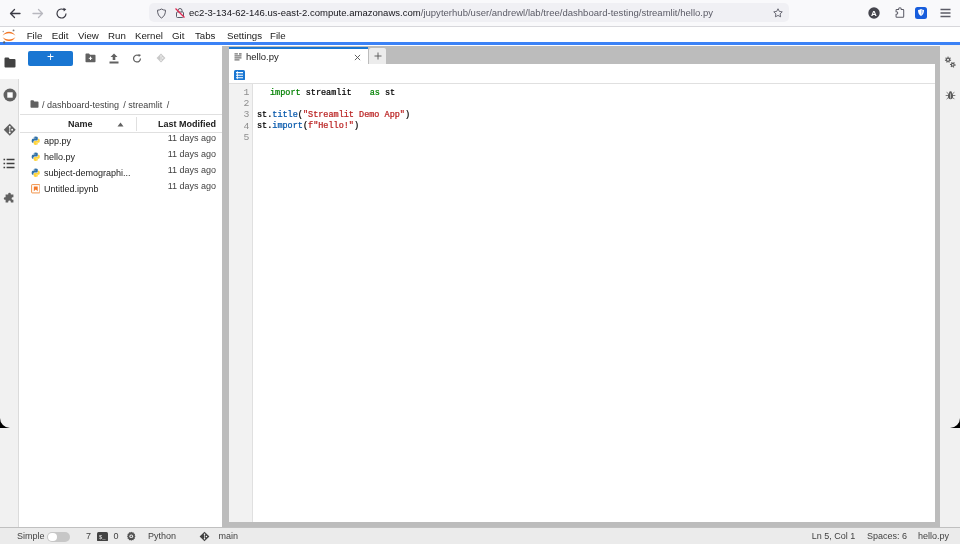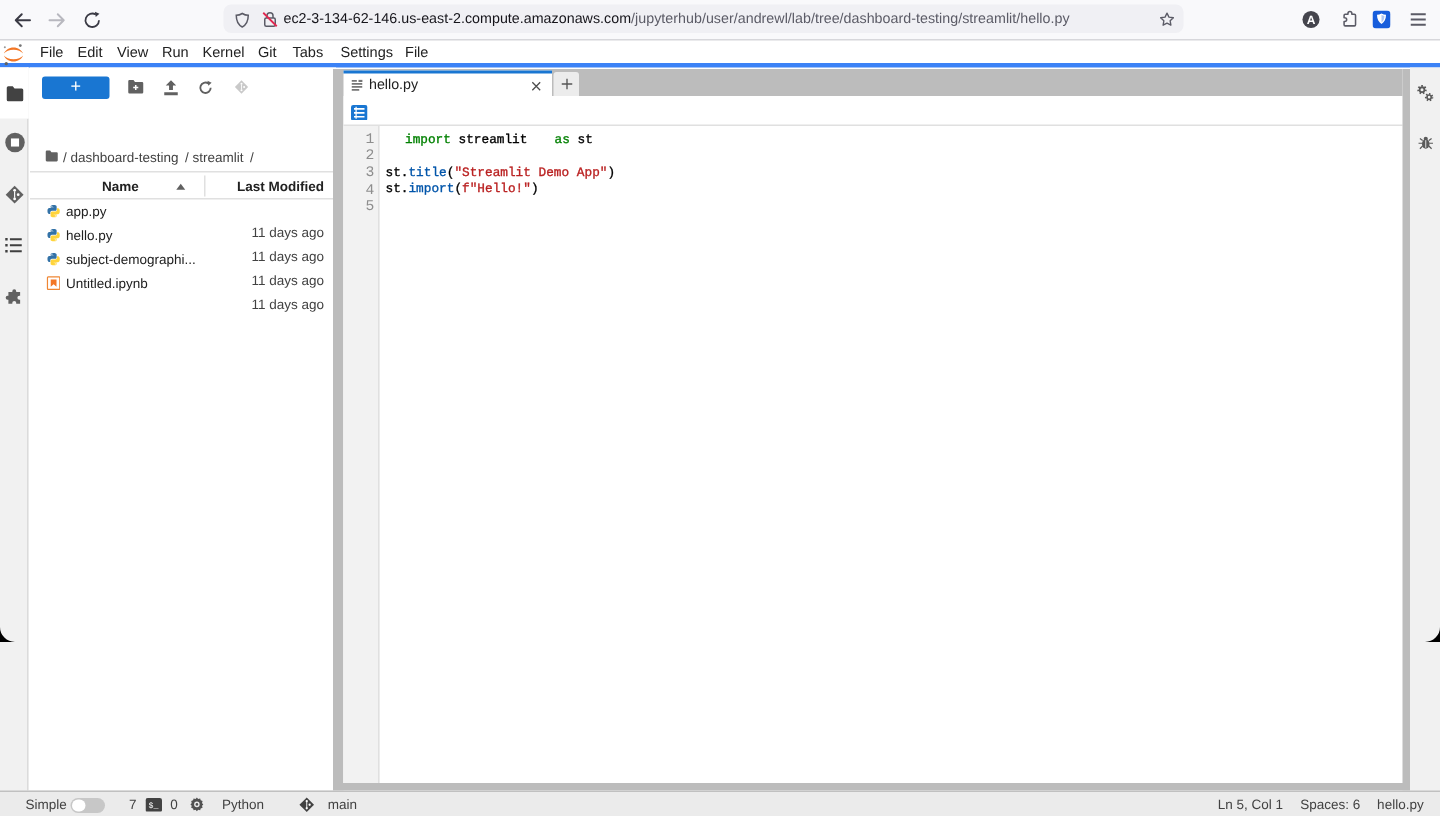--- a/index.html
+++ b/index.html
@@ -44,21 +44,21 @@
   .fb-divider { position:absolute; left:20px; width:204px; height:1px; background:#e0e0e0; }
   #listheader { position:absolute; left:20px; top:116px; width:204px; height:16px; }
   #listheader .name { position:absolute; left:8px; top:2.5px; font-size:9px;
     font-weight:bold; color:#212121;margin-left:40px; }
   #listheader .lastmod { position:absolute; right:8px; top:2.5px; font-size:9px;
     font-weight:bold; color:#212121; }
   #listheader .vline { position:absolute; left:115.5px; top:1px; width:1px;
     height:14px; background:#e0e0e0; }
   .frow { position:absolute; left:20px; width:204px; height:15.6px; }
   .frow .fname { position:absolute; left:24px; top:2.5px; font-size:9px; color:#212121; white-space:nowrap; }
-  .frow .fage  { position:absolute; right:8px; top:17px; font-size:9px; color:#424242;margin-left:30px; }
+  .frow .fage  { position:absolute; right:8px; top:0; font-size:9px; color:#424242;margin-left:30px; }
   .frow svg { position:absolute; left:10.5px; top:3px; }
 
   
   #dockgap { position:absolute; left:222px; top:46px; width:7px; height:481px; background:#bcbcbc; }
   #bottomgap { position:absolute; left:222px; top:522px; width:718px; height:5px; background:#bcbcbc; }
   #tabbar { position:absolute; left:222px; top:46px; width:713px; height:18px; background:#bcbcbc; }
   #tab1 { position:absolute; left:229px; top:47px; width:139px; height:17px;
     background:#fff; border-top:2px solid #1976d2; }
   #tab1 .tlabel { position:absolute; left:17px; top:1.5px; font-size:9.5px; color:#212121; }
   #plustab { position:absolute; left:369px; top:47.5px; width:17px; height:16.5px;

